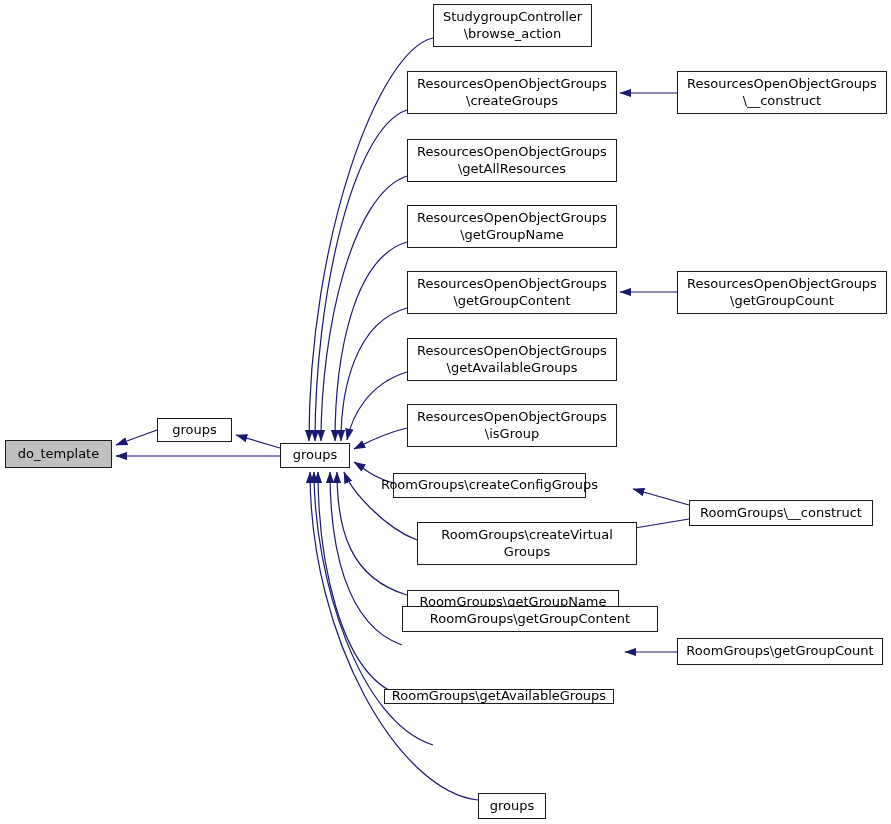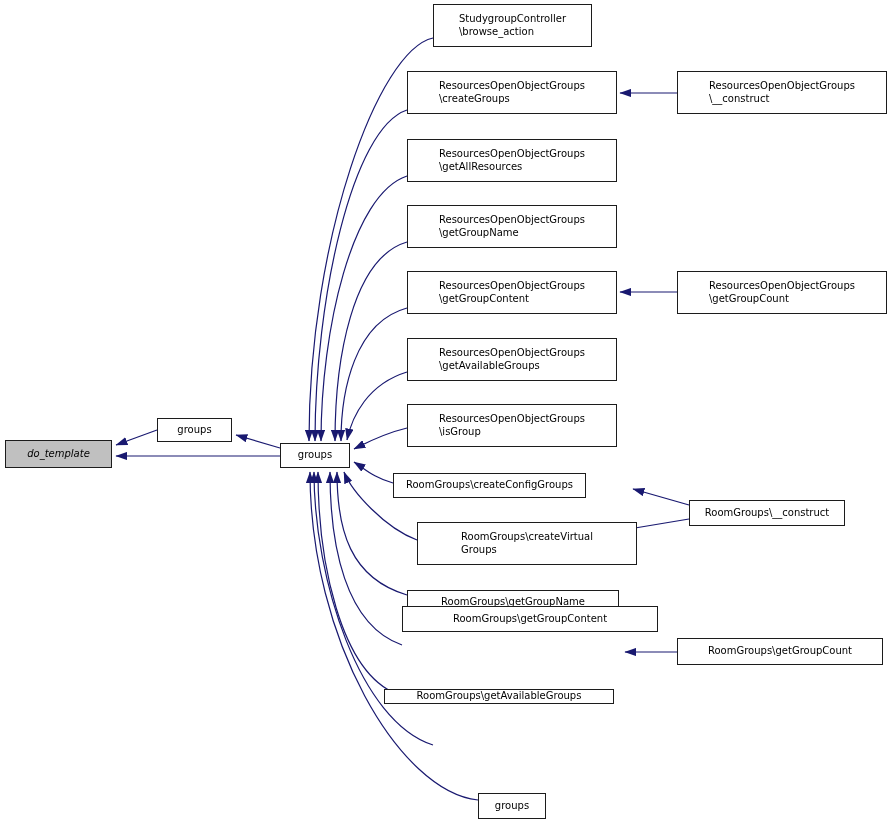--- a/index.html
+++ b/index.html
@@ -8,28 +8,29 @@
     width:891px;height:824px;
     background:#ffffff;
     font-family:"DejaVu Sans", sans-serif;
     overflow:hidden;
   }
   .edges{position:absolute;left:0;top:0;z-index:0;}
   .node{
     position:absolute;
     box-sizing:border-box;
     display:flex;align-items:center;justify-content:center;
+    text-align:center;
     background:#ffffff;
     border:1.5px solid #1c1c1c;
-    font-size:10px;line-height:1.28;color:#000000;
+    font-size:13px;line-height:1.28;color:#000000;
     white-space:pre-line;
     z-index:1;
     cursor:pointer;
   }
-  .node.current{background:#c0c0c0;cursor:default;font-style:italic;}
+  .node.current{background:#c0c0c0;cursor:default;}
 </style>
 </head>
 <body>
 
 <div class="graph">
 
   <svg class="edges" width="891" height="824" viewBox="0 0 891 824">
     <defs>
       <marker id="arrow" viewBox="0 0 10 7" refX="9.5" refY="3.5" markerWidth="10" markerHeight="7" orient="auto">
         <path d="M0,0 L10,3.5 L0,7 z" fill="#191970"></path>
@@ -142,21 +143,21 @@
   <div class="node" style="left:677px;top:71px;width:210px;height:43px">
     <span>ResourcesOpenObjectGroups
 \__construct</span>
   </div>
 
   <div class="node" style="left:677px;top:271px;width:210px;height:43px">
     <span>ResourcesOpenObjectGroups
 \getGroupCount</span>
   </div>
 
-  <div class="node" style="left:689px;top:500px;width:156px;height:26px">
+  <div class="node" style="left:689px;top:500px;width:184px;height:26px">
     <span>RoomGroups\__construct</span>
   </div>
 
   <div class="node" style="left:677px;top:638px;width:206px;height:27px">
     <span>RoomGroups\getGroupCount</span>
   </div>
 
 </div>
 
 </body></html>

